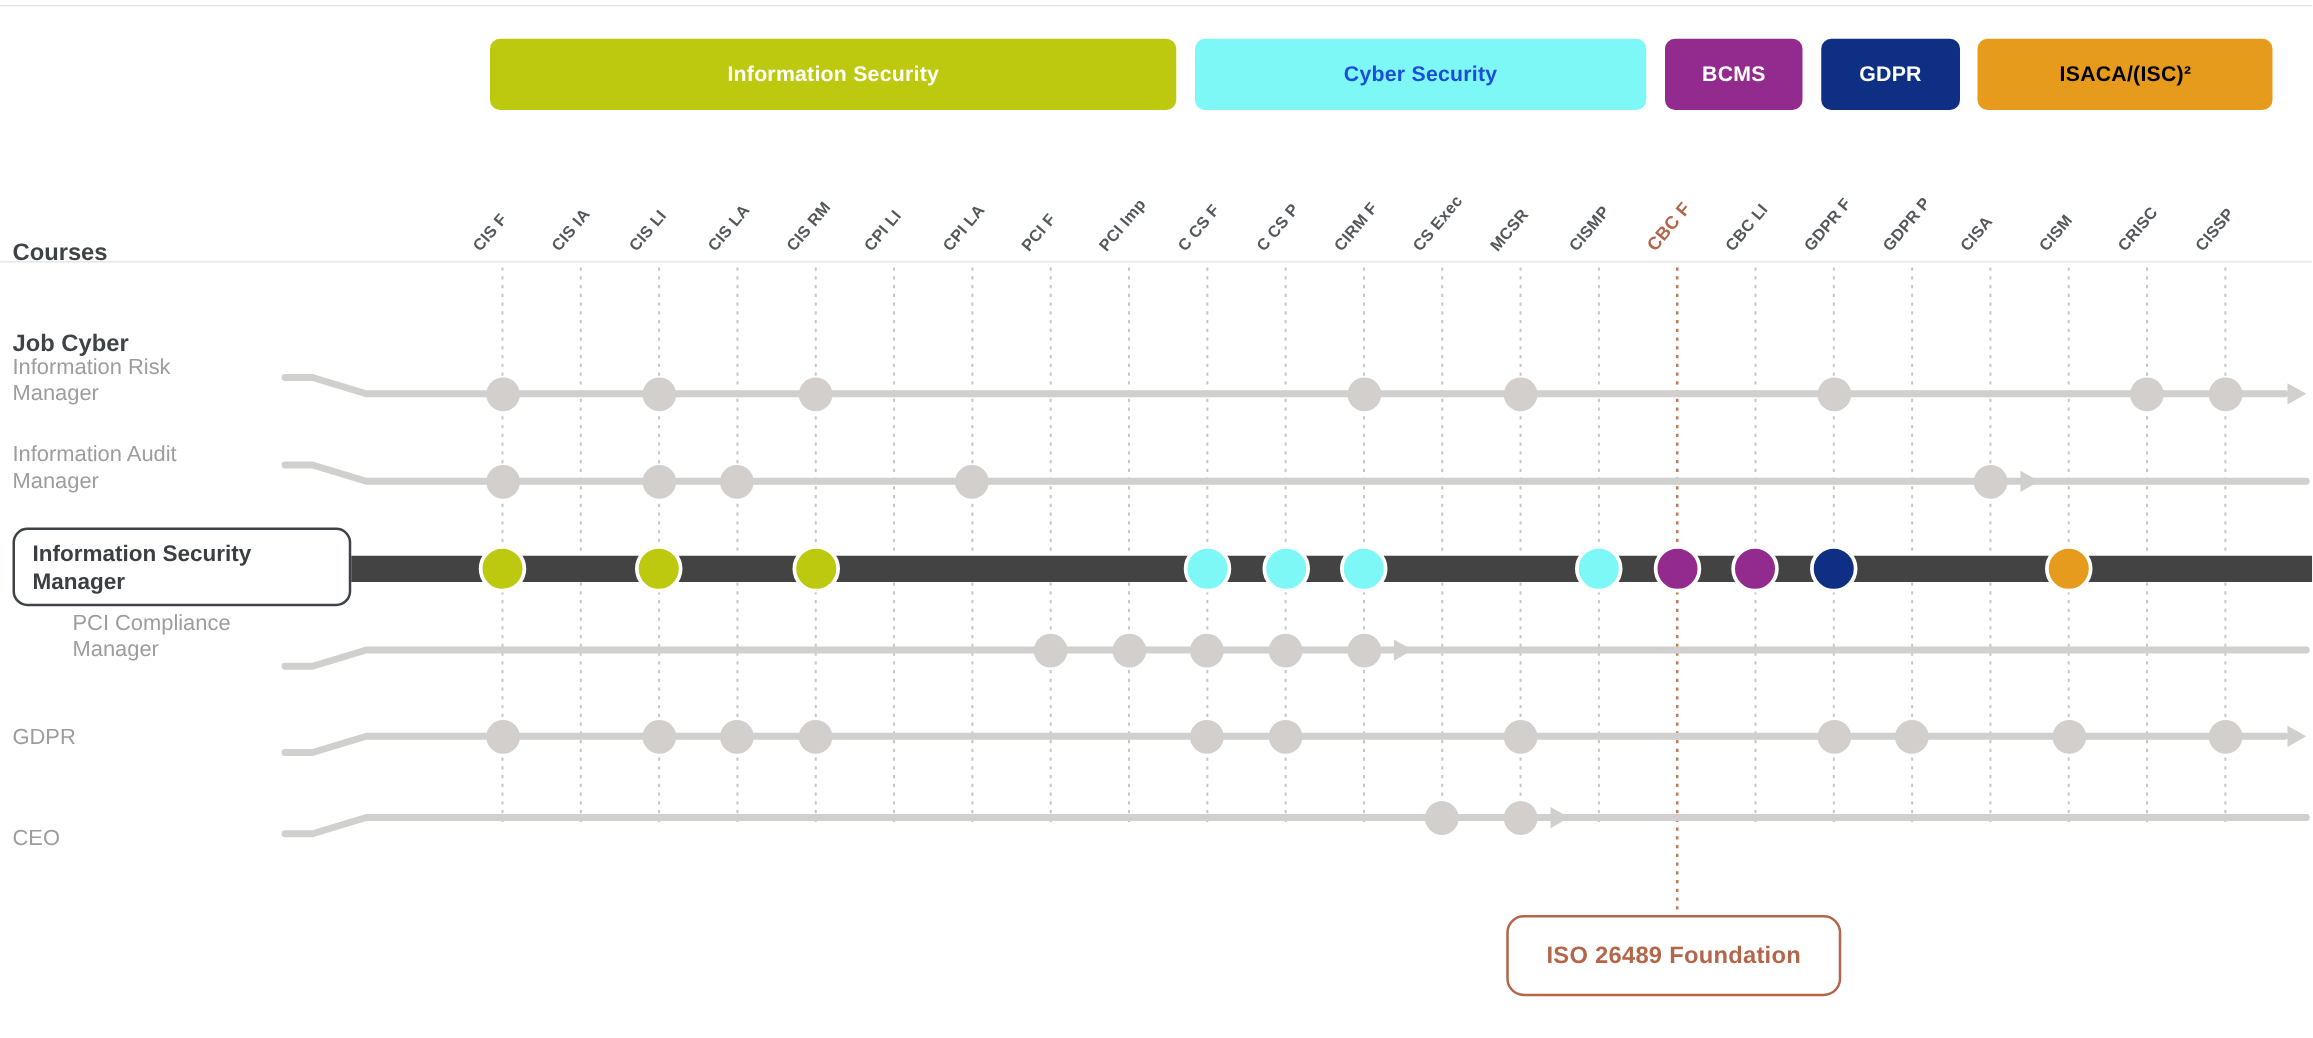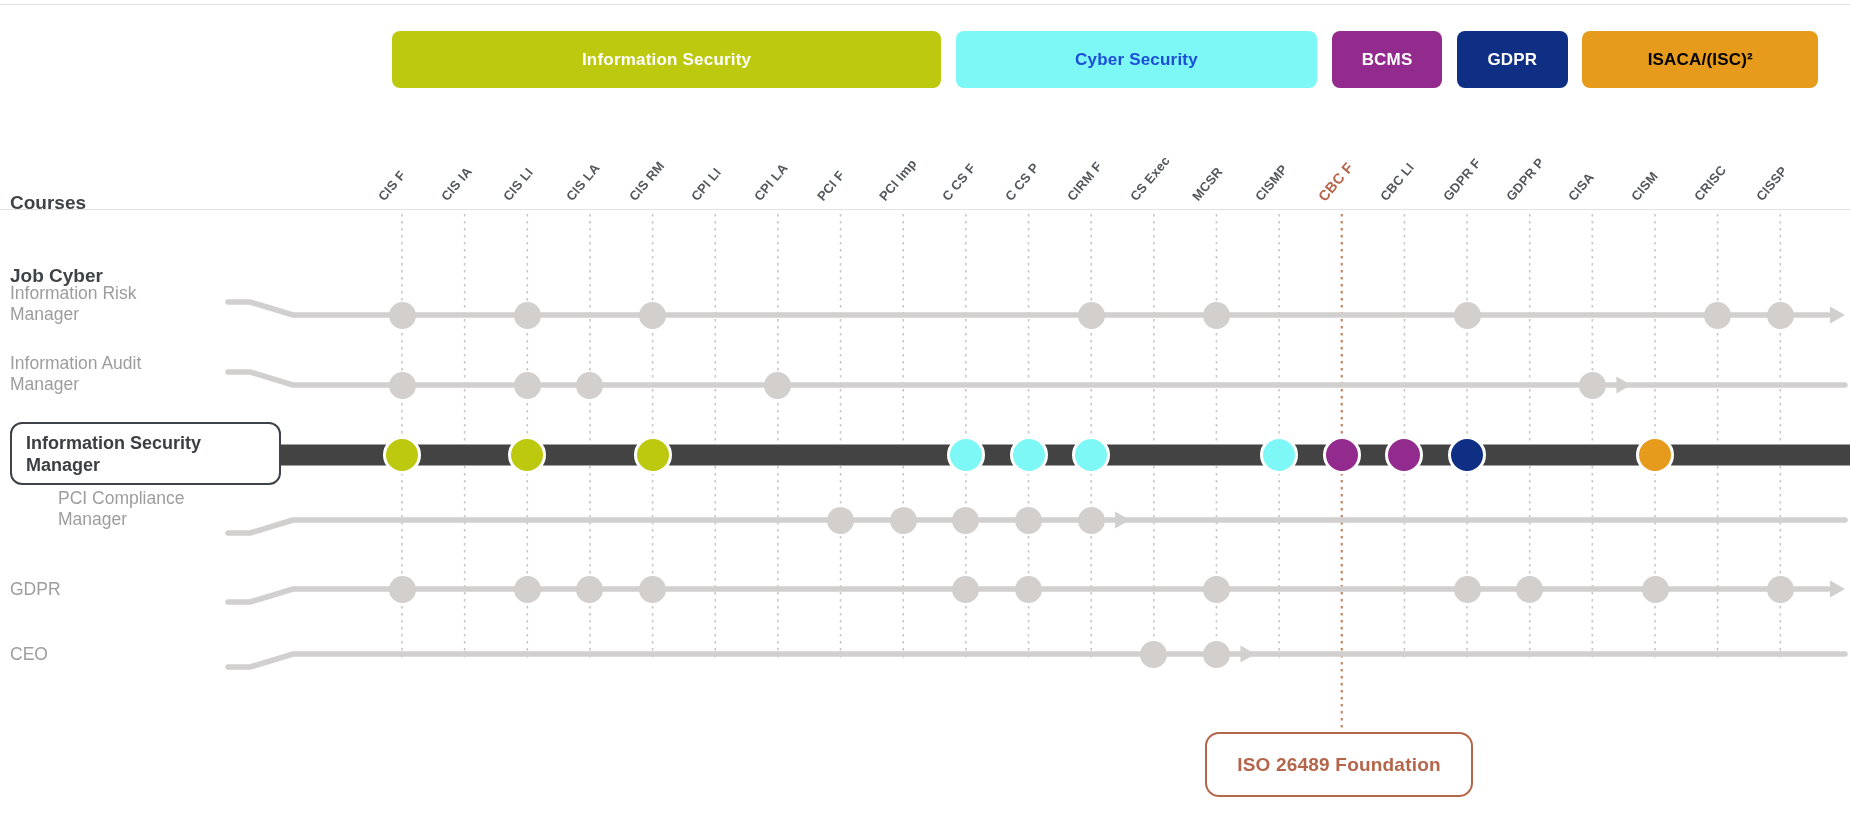--- a/index.html
+++ b/index.html
@@ -148,16 +148,16 @@
     <div class="dot" style="left: 513.8px; top: 575.5px; width: 27px; height: 27px; background: rgb(210, 207, 205);"></div>
     <div class="dot" style="left: 576.45px; top: 575.5px; width: 27px; height: 27px; background: rgb(210, 207, 205);"></div>
     <div class="dot" style="left: 639.1px; top: 575.5px; width: 27px; height: 27px; background: rgb(210, 207, 205);"></div>
     <div class="dot" style="left: 952.35px; top: 575.5px; width: 27px; height: 27px; background: rgb(210, 207, 205);"></div>
     <div class="dot" style="left: 1015px; top: 575.5px; width: 27px; height: 27px; background: rgb(210, 207, 205);"></div>
     <div class="dot" style="left: 1202.95px; top: 575.5px; width: 27px; height: 27px; background: rgb(210, 207, 205);"></div>
     <div class="dot" style="left: 1453.55px; top: 575.5px; width: 27px; height: 27px; background: rgb(210, 207, 205);"></div>
     <div class="dot" style="left: 1516.2px; top: 575.5px; width: 27px; height: 27px; background: rgb(210, 207, 205);"></div>
     <div class="dot" style="left: 1641.5px; top: 575.5px; width: 27px; height: 27px; background: rgb(210, 207, 205);"></div>
     <div class="dot" style="left: 1766.8px; top: 575.5px; width: 27px; height: 27px; background: rgb(210, 207, 205);"></div>
-    <div class="role-label" style="top: 644px;">CEO</div>
+    <div class="role-label" style="top: 660px;">CEO</div>
     <div class="dot" style="left: 1140.3px; top: 640.5px; width: 27px; height: 27px; background: rgb(210, 207, 205);"></div>
     <div class="dot" style="left: 1202.95px; top: 640.5px; width: 27px; height: 27px; background: rgb(210, 207, 205);"></div>
   </div>
 
 </body></html>

